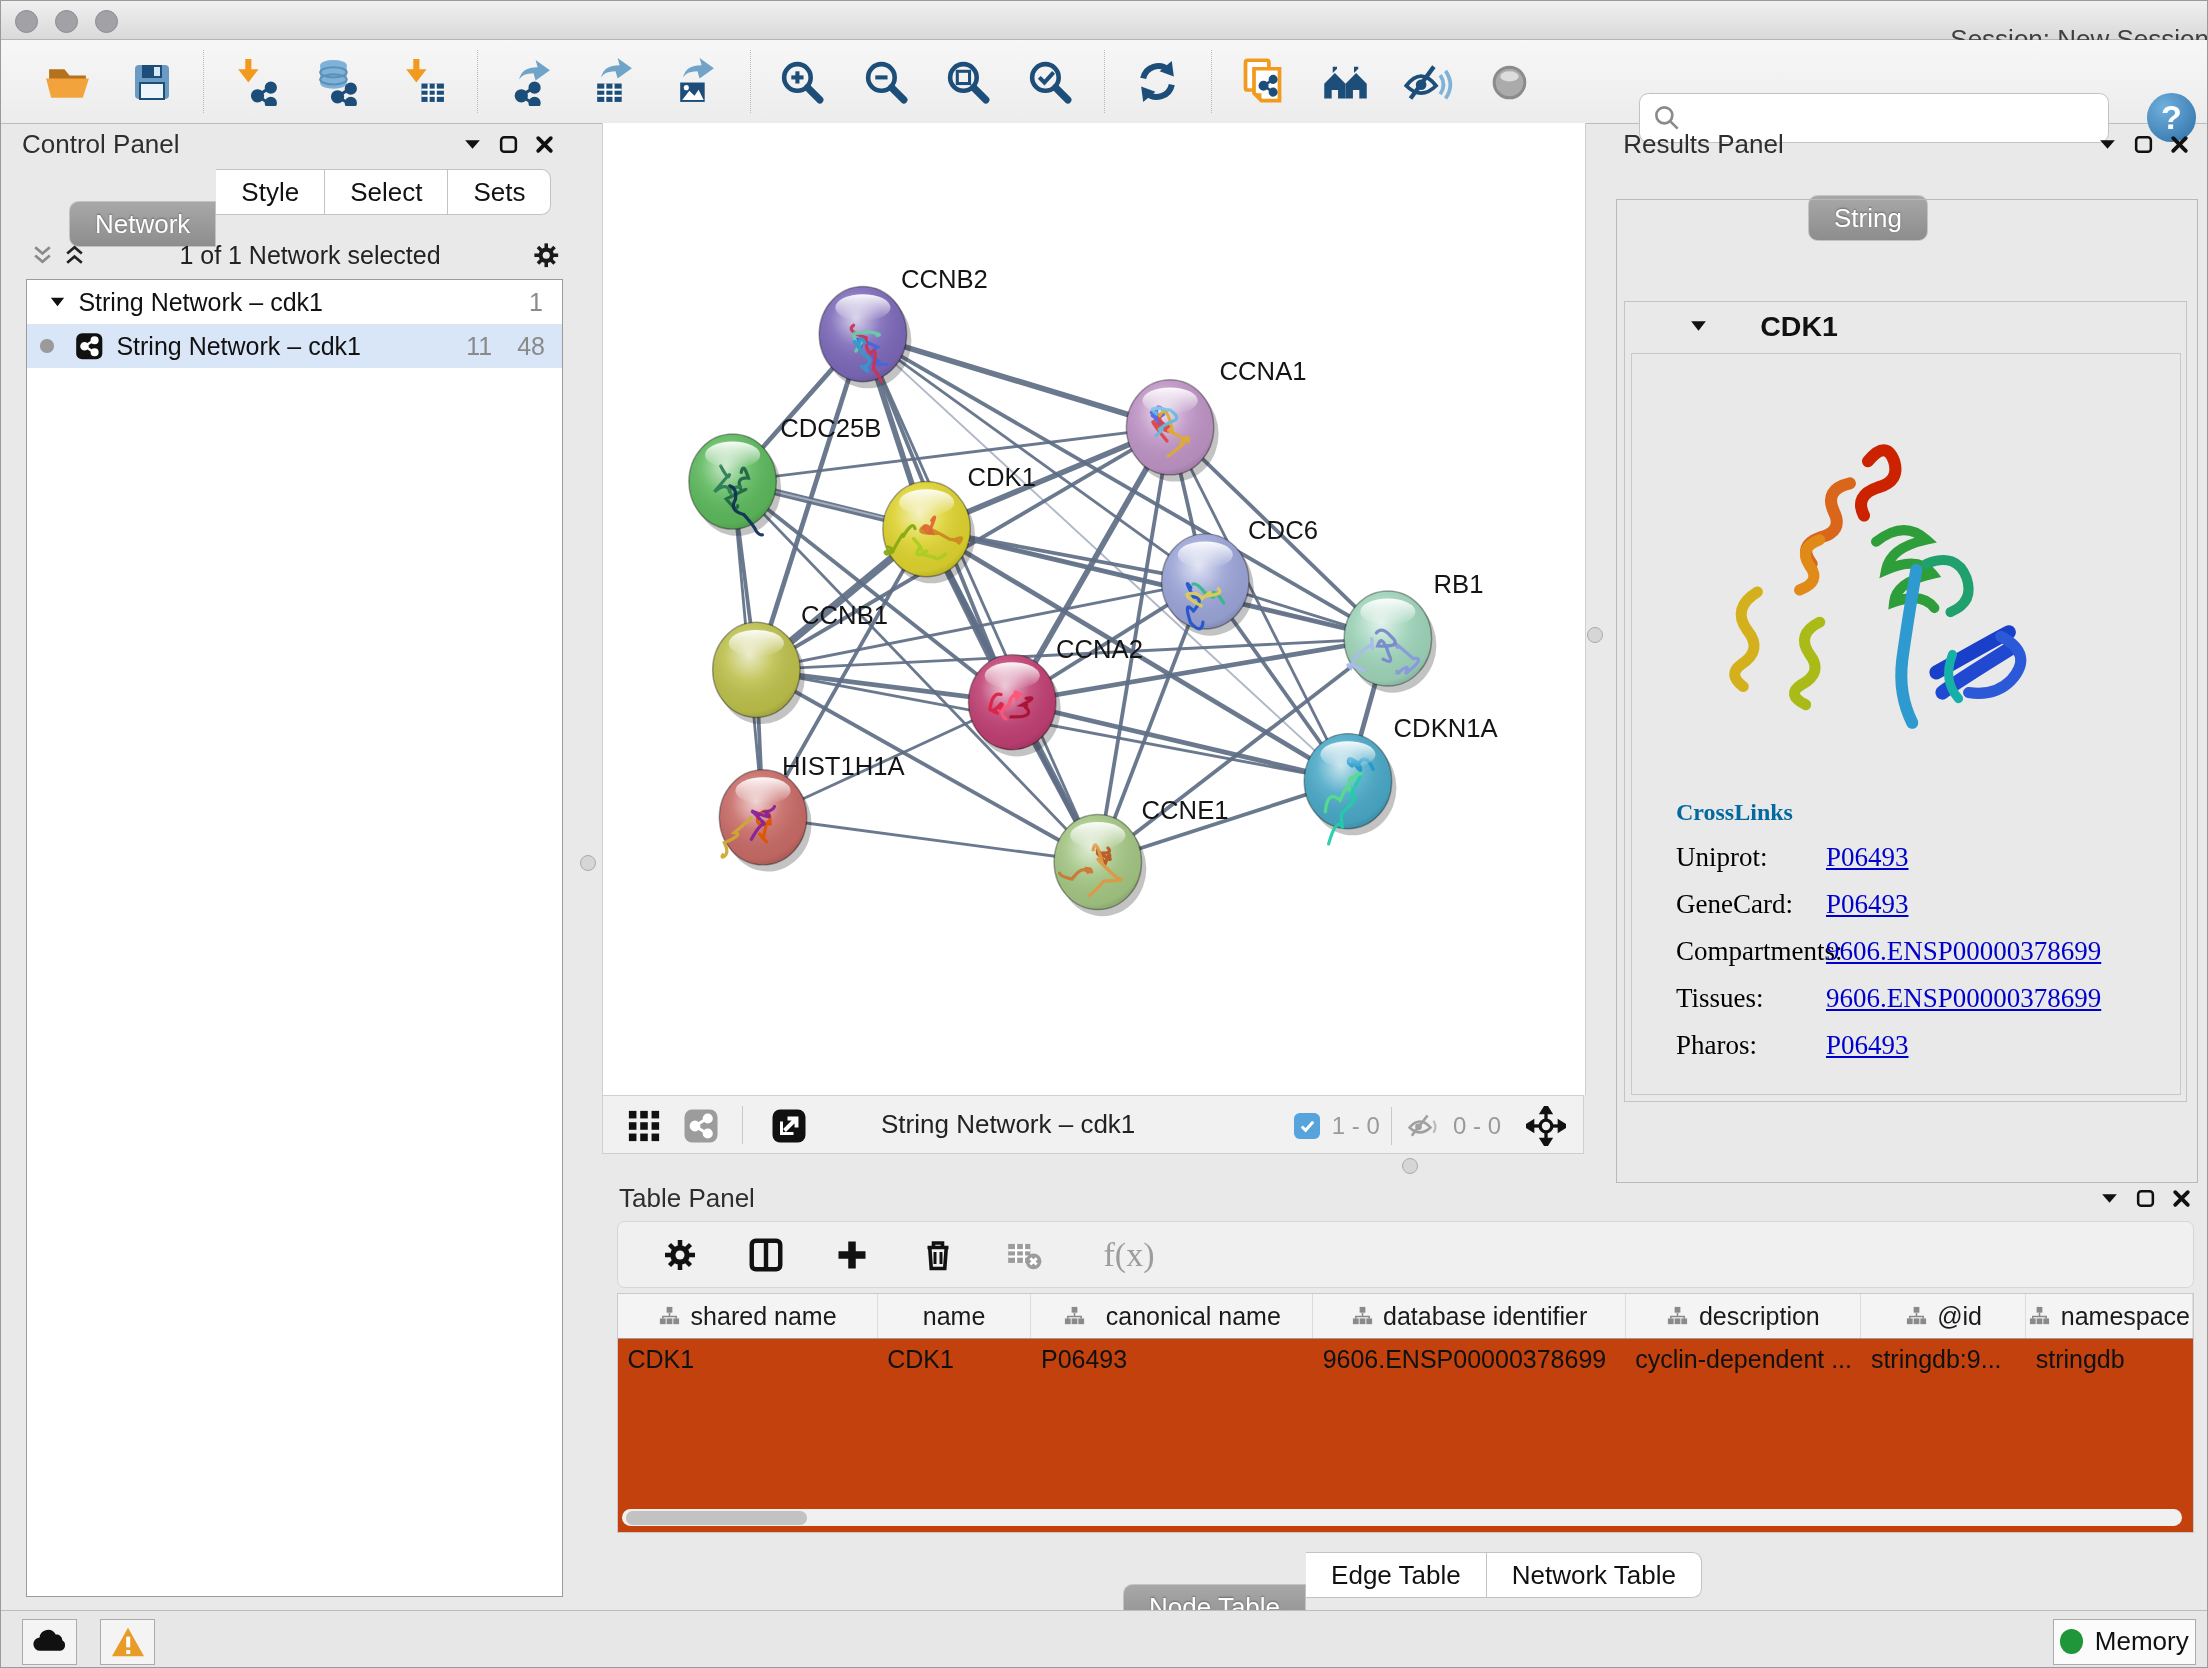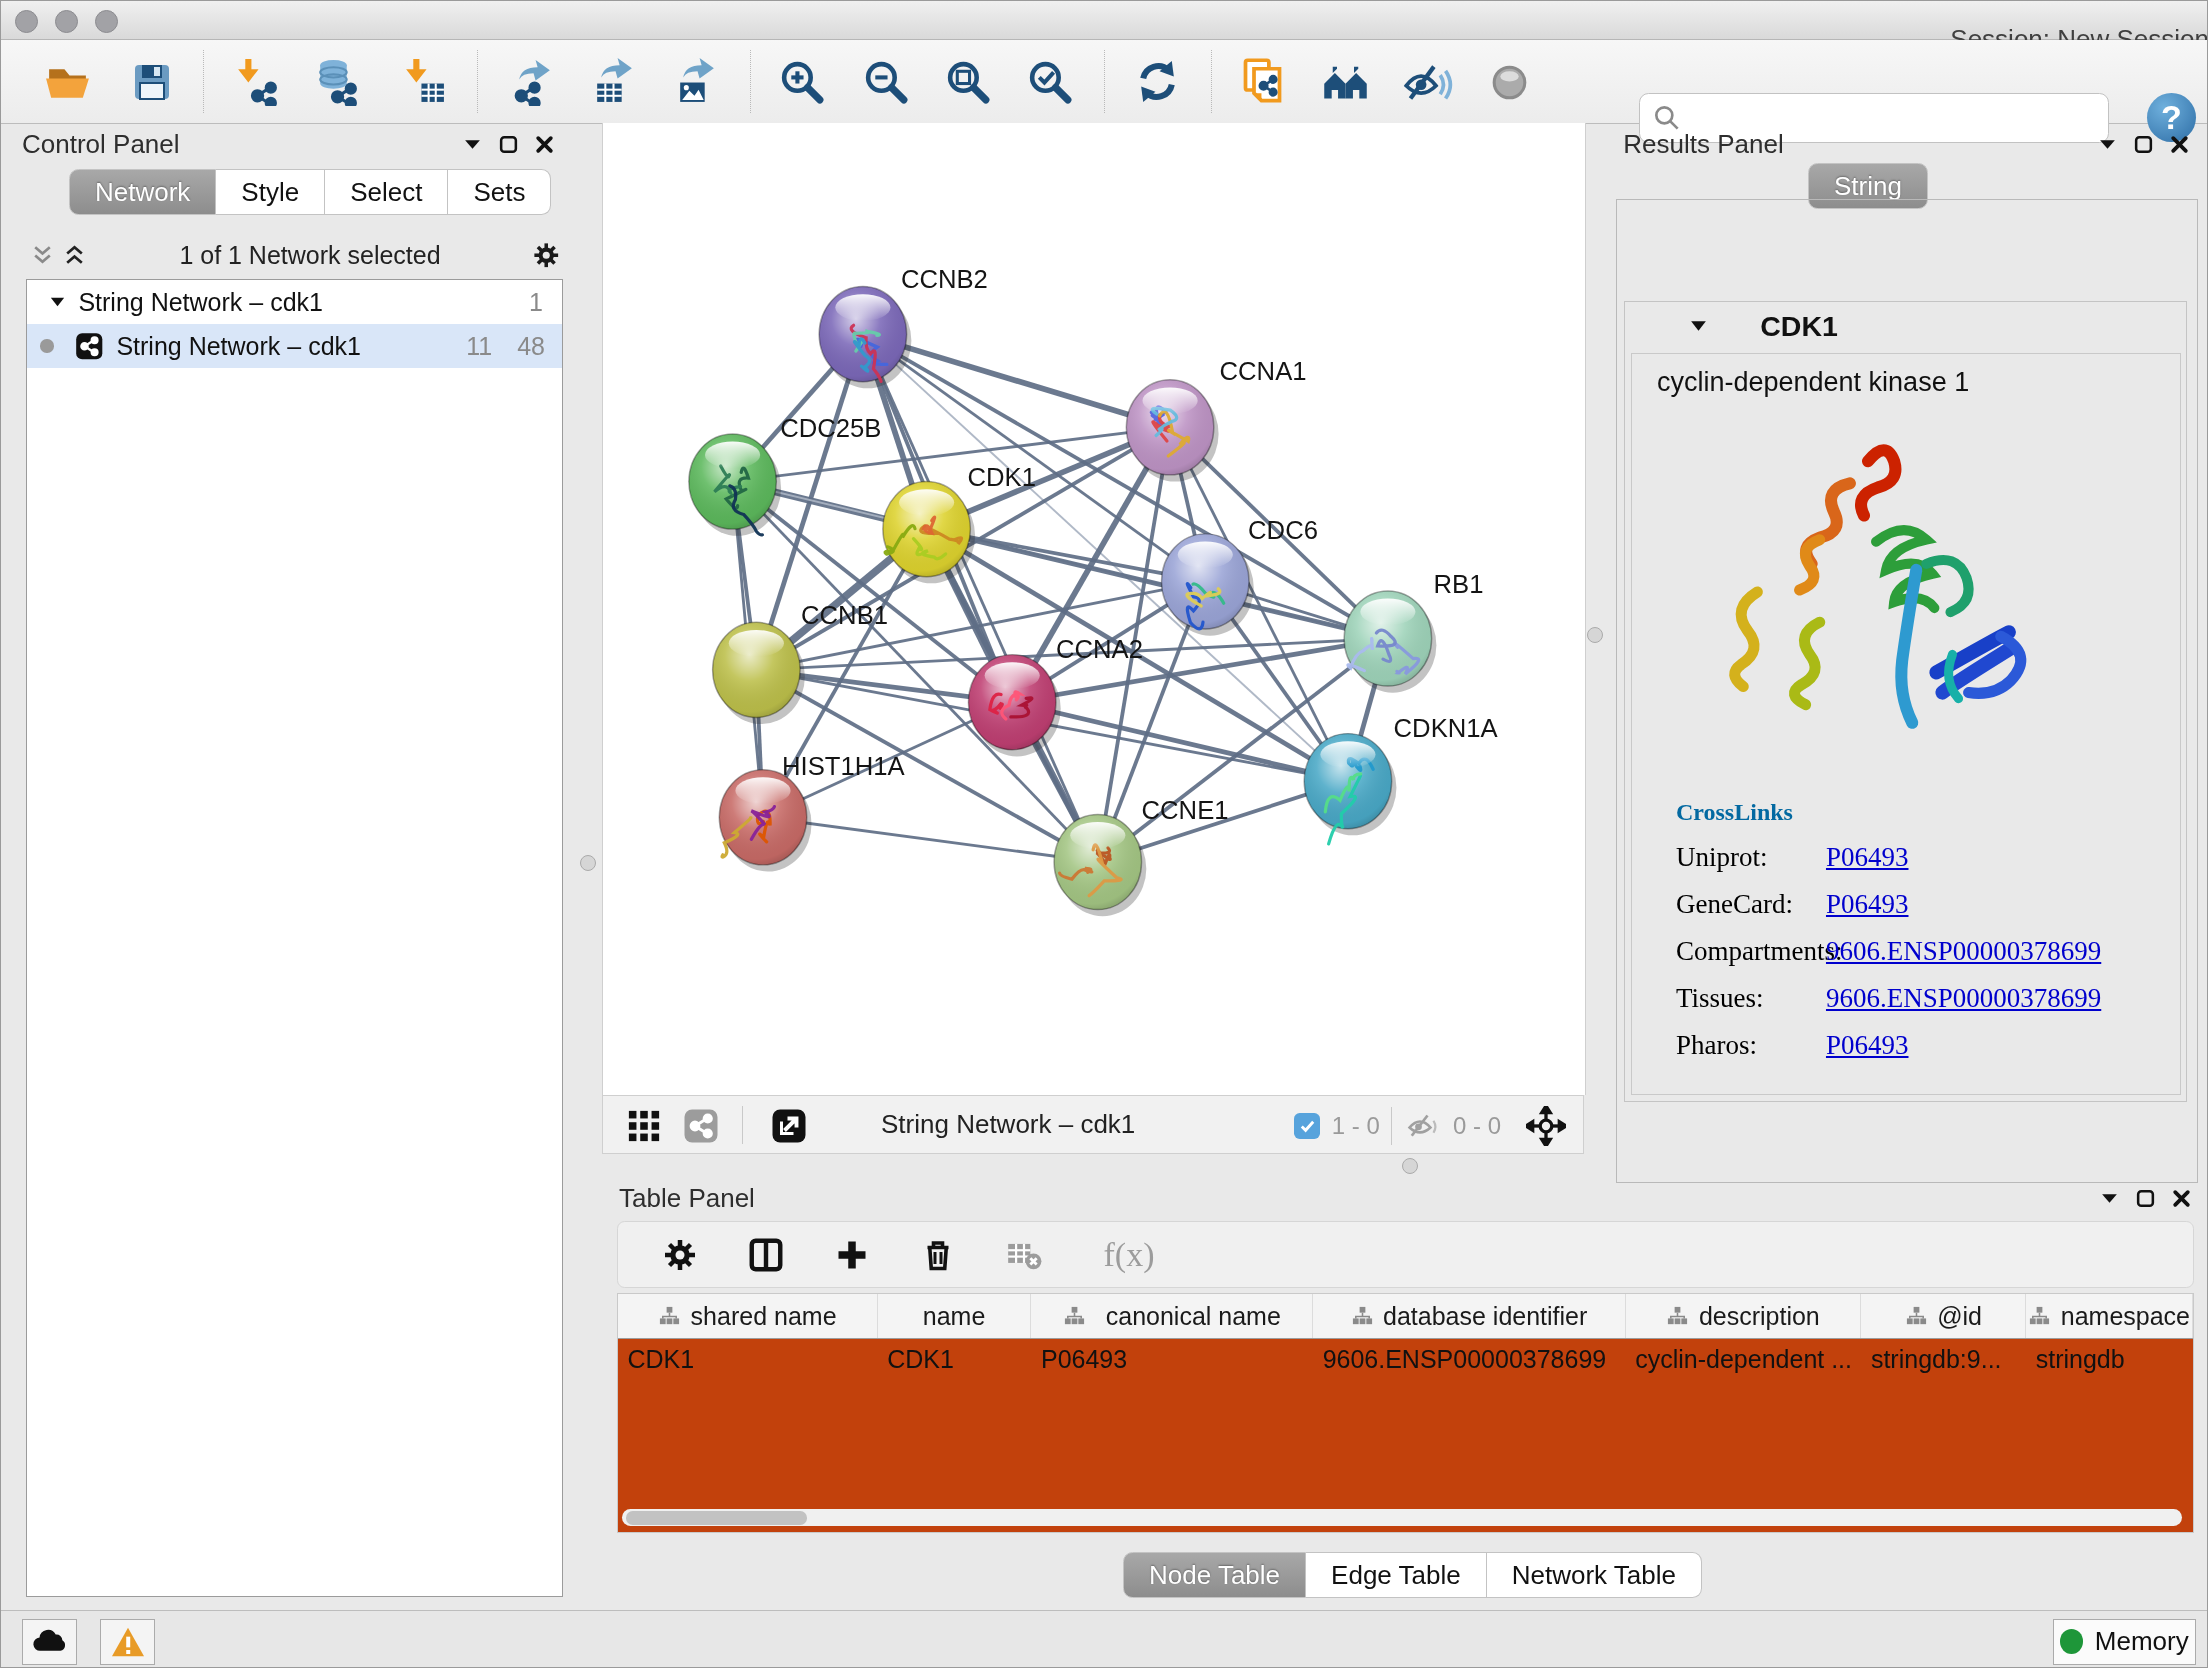--- a/index.html
+++ b/index.html
@@ -14,21 +14,21 @@
   .tbtn{position:absolute;top:13.3px;width:57px;height:57px;display:flex;align-items:center;justify-content:center;background:transparent;border:none;padding:0;}
   .tsep{position:absolute;top:9.5px;height:63px;border-left:1.9px dotted #b9b9b9;width:0;}
   .searchbox{position:absolute;left:1638px;top:53px;width:468px;height:48px;background:#fff;border:1px solid #c2c2c2;border-radius:9.5px;display:flex;align-items:center;}
   .searchbox input{border:none;outline:none;font-size:25px;flex:1;background:transparent;margin-left:5.7px;font-family:"Liberation Sans",sans-serif;}
   .helpbtn{position:absolute;left:2146px;top:53px;width:49px;height:49px;border-radius:50%;background:radial-gradient(circle at 35% 30%,#6fb0dd,#2d6da5);color:#fff;font-size:34px;font-weight:bold;display:flex;align-items:center;justify-content:center;border:none;}
   
   .panel-title{font-size:26px;color:#2e2e2e;}
   .pctrl{display:inline-flex;align-items:center;justify-content:center;width:32px;height:32px;border:none;background:transparent;padding:0;color:#111;}
   .tabs{display:flex;}
   .tab{height:44px;line-height:44px;padding:0 25px;font-size:26px;background:#fff;border:1px solid #c3c3c3;border-left:none;color:#111;}
-  .tab:first-child{border-left:1px solid #c3c3c3;border-radius:9.5px 0 0 9.5px;}
+  .tab:first-child{border-left:1px solid #c3c3c3;border-radius:9.5px 0 0 9.5px;margin-top:32px;}
   .tab:last-child{border-radius:0 9.5px 9.5px 0;}
   .tab.active{background:linear-gradient(#a8a8a8,#8d8d8d);color:#fff;text-shadow:0 -1px 1.9px rgba(0,0,0,.35);}
   
   .control-panel{position:absolute;left:0;top:122px;width:571px;height:1488px;}
   .cp-header{position:absolute;left:21px;top:5.7px;}
   .cp-ctrls{position:absolute;right:11.4px;top:5.7px;}
   .cp-tabs{position:absolute;left:68px;top:46px;}
   .cp-selrow{position:absolute;left:25px;top:110px;width:536px;height:44px;display:flex;align-items:center;}
   .cp-seltext{flex:1;text-align:center;font-size:25px;color:#222;}
   .tree{position:absolute;left:25px;top:156px;width:535px;height:1316px;background:#fff;border:1px solid #9b9b9b;}
@@ -619,21 +619,20 @@
     </div>
     <div class="rp-box">
       <div class="rp-section">
         <div class="rp-gene-row">
           <svg width="21" height="21" viewBox="0 0 20 20">
               <polygon points="3,5 17,5 10,14" fill="#111"></polygon>
             </svg>
           <span class="rp-gene">CDK1</span>
         </div>
         <div class="rp-inner">
-          <div class="rp-desc">cyclin-dependent kinase 1</div>
           <svg width="342" height="342" viewBox="0 0 340 340" style="position:absolute;left:67px;top:67px">
             <g fill="none" stroke-linecap="round">
               <path d="M168 40 q18-22 26 0 q6 20 -16 26 q-24 8 -14 28" stroke="#cc2200" stroke-width="12"></path>
               <path d="M150 62 q-26 6 -16 28 q10 20 -14 26 q-22 8 -8 26" stroke="#d9661a" stroke-width="12"></path>
               <path d="M120 118 q-22 8 -10 26 q12 16 -10 24" stroke="#e08a18" stroke-width="11"></path>
               <path d="M58 170 q-26 16 -10 38 q16 20 -6 34 q-14 10 2 22" stroke="#d4b11c" stroke-width="11"></path>
               <path d="M120 200 q-24 12 -10 32 q14 18 -8 30 q-16 10 4 20" stroke="#aaba16" stroke-width="11"></path>
               <path d="M176 120 q28-22 50 -2 q-36 8 -40 30 q32-14 46 4 q-36 8 -38 28 q28-10 40 6" stroke="#2d9e3a" stroke-width="10"></path>
               <path d="M226 142 q30-12 40 14 q8 24 -16 34" stroke="#1fa06c" stroke-width="10"></path>
               <path d="M216 148 q-10 60 -14 90 q-4 34 10 62" stroke="#2e9ad0" stroke-width="12"></path>

